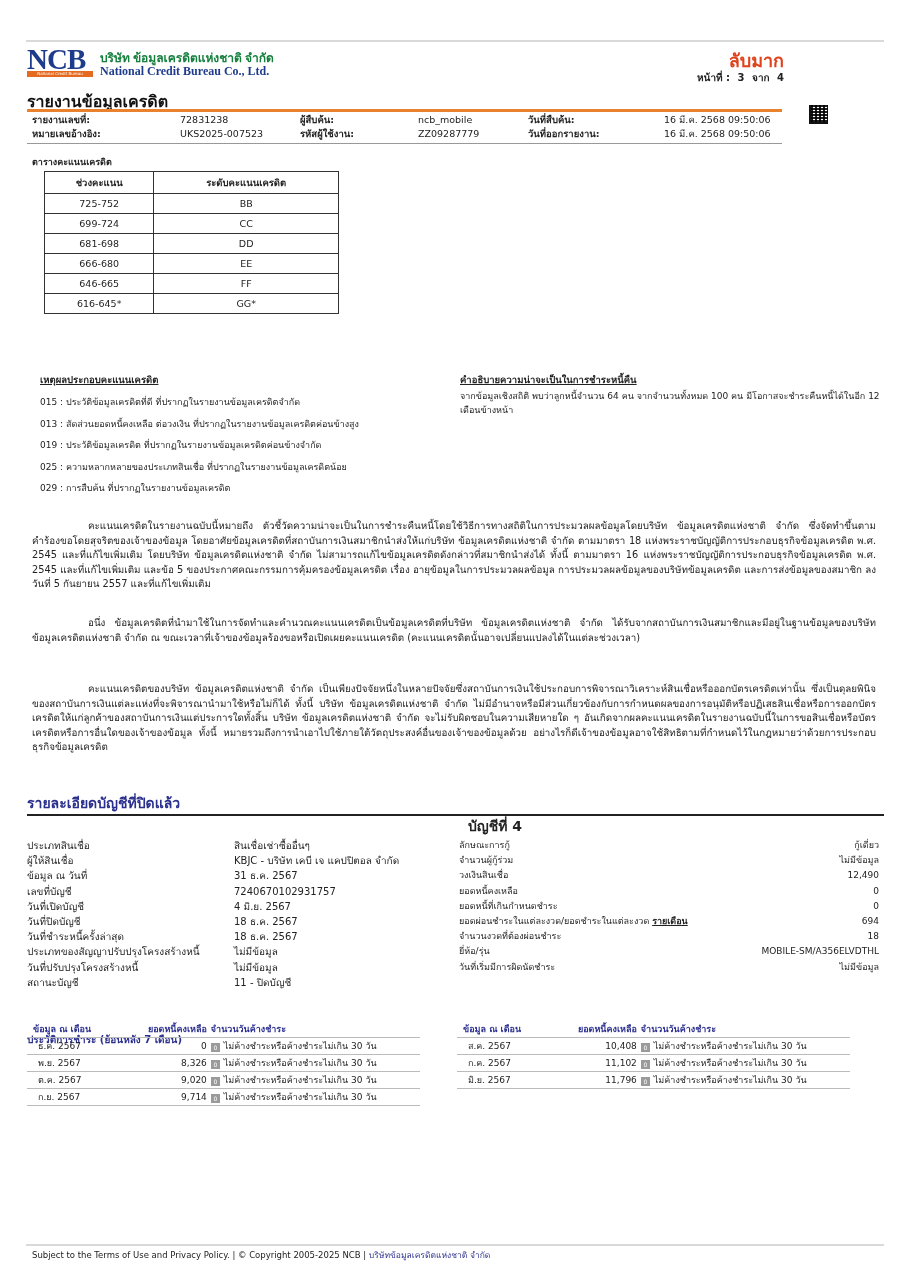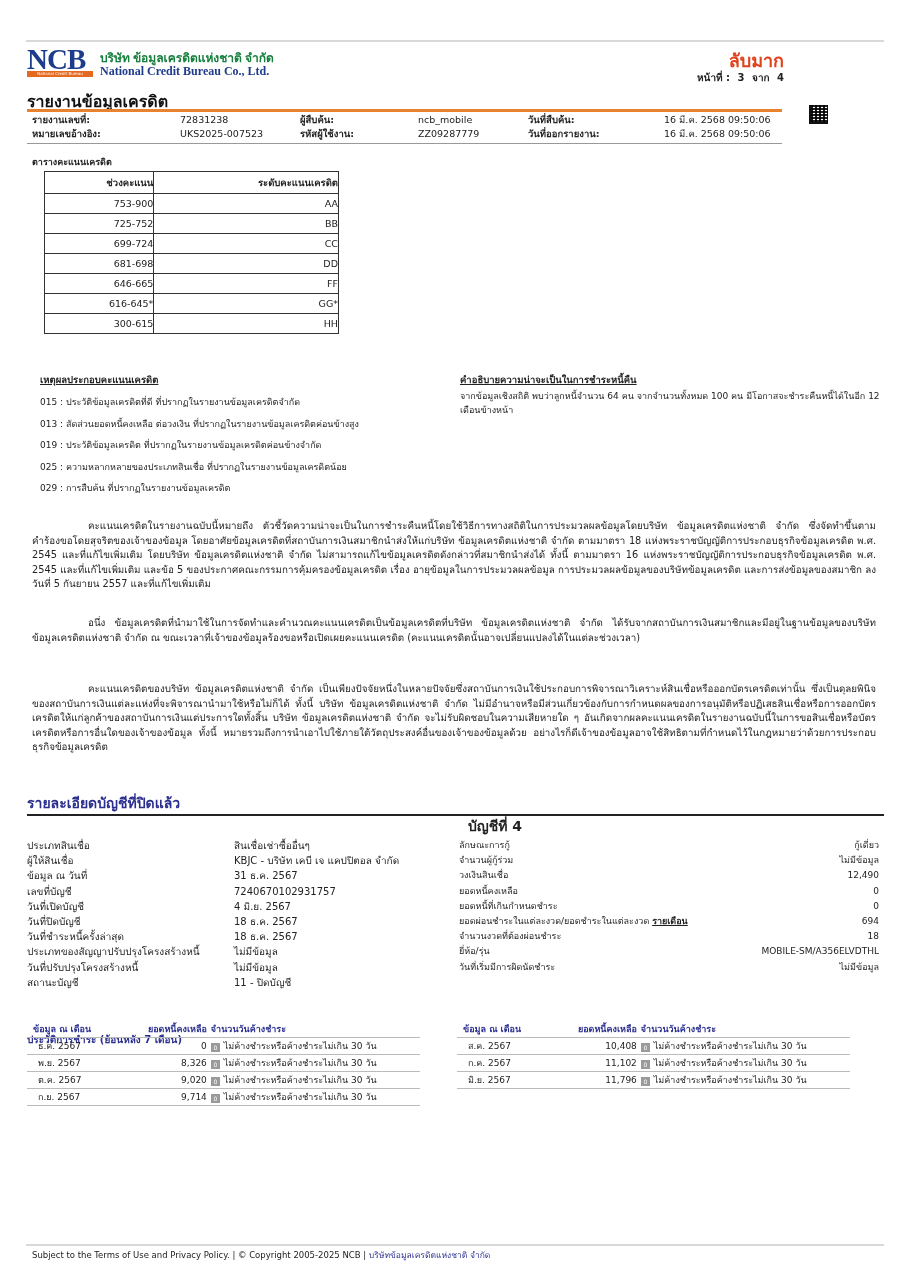--- a/index.html
+++ b/index.html
@@ -18,21 +18,21 @@
   .report-title { left: 27px; top: 89px; font-size: 16px; font-weight: bold; color: #111; }
   .orange-rule { left: 27px; top: 109px; width: 755px; height: 3px; background: #e8822f; }
   .hdr-grid { left: 32px; top: 113px; width: 750px; display: grid; grid-template-columns: 148px 120px 118px 110px 136px 118px; row-gap: 0; font-size: 9.5px; line-height: 14px; }
   .hdr-grid .lbl { font-weight: bold; }
   .hdr-rule { left: 27px; top: 143px; width: 755px; height: 1px; background: #999; }
   .qr { left: 809px; top: 105px; width: 19px; height: 19px; background:
       repeating-linear-gradient(90deg,#222 0 2px,#fff 2px 4px),
       repeating-linear-gradient(0deg,#222 0 2px,#fff 2px 3px); background-blend-mode: multiply; border-left: 2px solid #111; border-bottom: 2px solid #111; }
   .section-small-title { left: 32px; top: 155px; font-size: 9px; font-weight: bold; }
   table.score { position: absolute; left: 44px; top: 171px; border-collapse: collapse; width: 295px; font-size: 9.5px; }
-  table.score th, table.score td { border: 1px solid #333; height: 20px; text-align: right; }
+  table.score th, table.score td { border: 1px solid #333; height: 20px; text-align: center; }
   table.score th { font-weight: bold; height: 22px; }
   .reasons-title { left: 40px; top: 372px; font-size: 9.5px; font-weight: bold; text-decoration: underline; }
   .reasons { left: 40px; top: 392px; font-size: 9px; line-height: 21.5px; }
   .explain-title { left: 460px; top: 372px; font-size: 9.5px; font-weight: bold; text-decoration: underline; }
   .explain { left: 460px; top: 389px; width: 420px; font-size: 9px; line-height: 14px; }
   .para { left: 32px; width: 844px; font-size: 9.8px; line-height: 14.6px; text-align: justify; text-indent: 56px; }
   .closed-title { left: 27px; top: 792px; font-size: 14px; font-weight: bold; color: #2b2f8e; }
   .closed-rule { left: 27px; top: 814px; width: 857px; height: 2px; background: #222; }
   .acct-no { left: 0; width: 906px; top: 815px; text-align: center; font-size: 14px; font-weight: bold; margin-left: 42px; }
   .detail-left { left: 27px; top: 838px; font-size: 10px; line-height: 15.2px; display: grid; grid-template-columns: 207px 225px; }
@@ -88,46 +88,42 @@
 <div class="abs hdr-rule"></div>
 
 <div class="abs section-small-title">ตารางคะแนนเครดิต</div>
 <table class="score">
   <tbody>
       <tr>
     <th>ช่วงคะแนน</th>
     <th>ระดับคะแนนเครดิต</th>
   </tr>
   <tr>
-        <td>753-900</td>
-        <td>AA</td>
-      </tr>
-  <tr>
         <td>725-752</td>
         <td>BB</td>
       </tr>
   <tr>
         <td>699-724</td>
         <td>CC</td>
       </tr>
   <tr>
         <td>681-698</td>
         <td>DD</td>
       </tr>
   <tr>
+        <td>666-680</td>
+        <td>EE</td>
+      </tr>
+  <tr>
         <td>646-665</td>
         <td>FF</td>
       </tr>
   <tr>
         <td>616-645*</td>
         <td>GG*</td>
-      </tr>
-  <tr>
-        <td>300-615</td>
-        <td>HH</td>
       </tr>
 </tbody>
   </table>
 
 <div class="abs reasons-title">เหตุผลประกอบคะแนนเครดิต</div>
 <div class="abs reasons">
   <div>015 : ประวัติข้อมูลเครดิตที่ดี ที่ปรากฏในรายงานข้อมูลเครดิตจำกัด</div>
   <div>013 : สัดส่วนยอดหนี้คงเหลือ ต่อวงเงิน ที่ปรากฏในรายงานข้อมูลเครดิตค่อนข้างสูง</div>
   <div>019 : ประวัติข้อมูลเครดิต ที่ปรากฏในรายงานข้อมูลเครดิตค่อนข้างจำกัด</div>
   <div>025 : ความหลากหลายของประเภทสินเชื่อ ที่ปรากฏในรายงานข้อมูลเครดิตน้อย</div>

